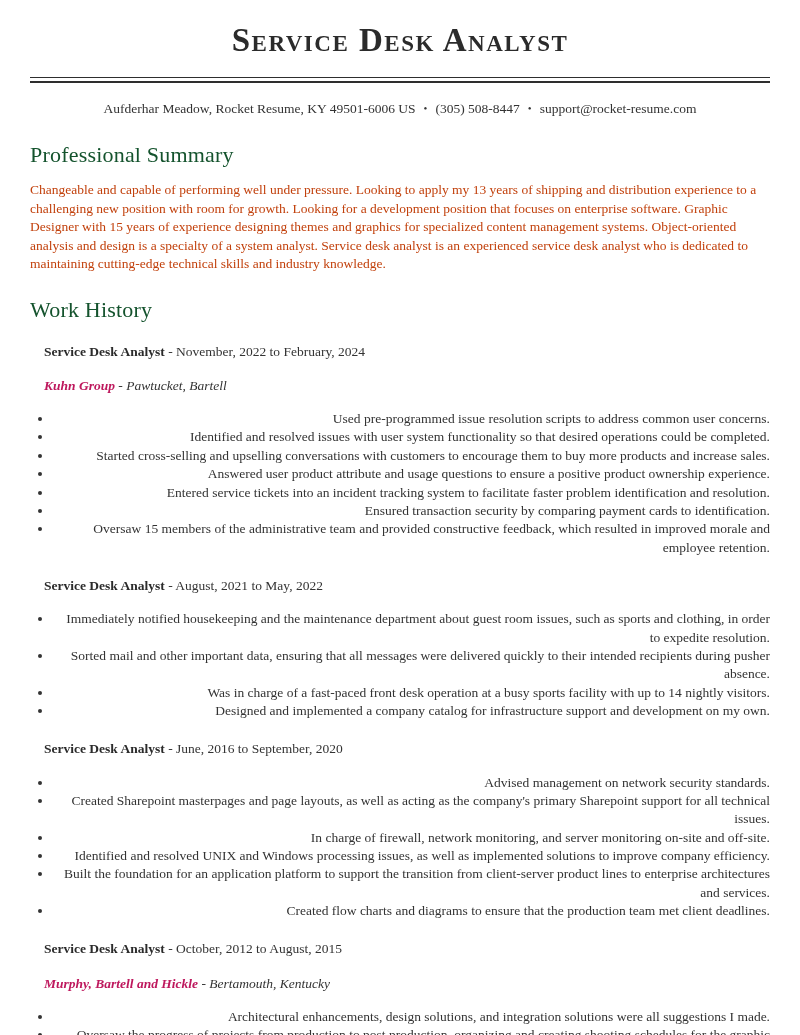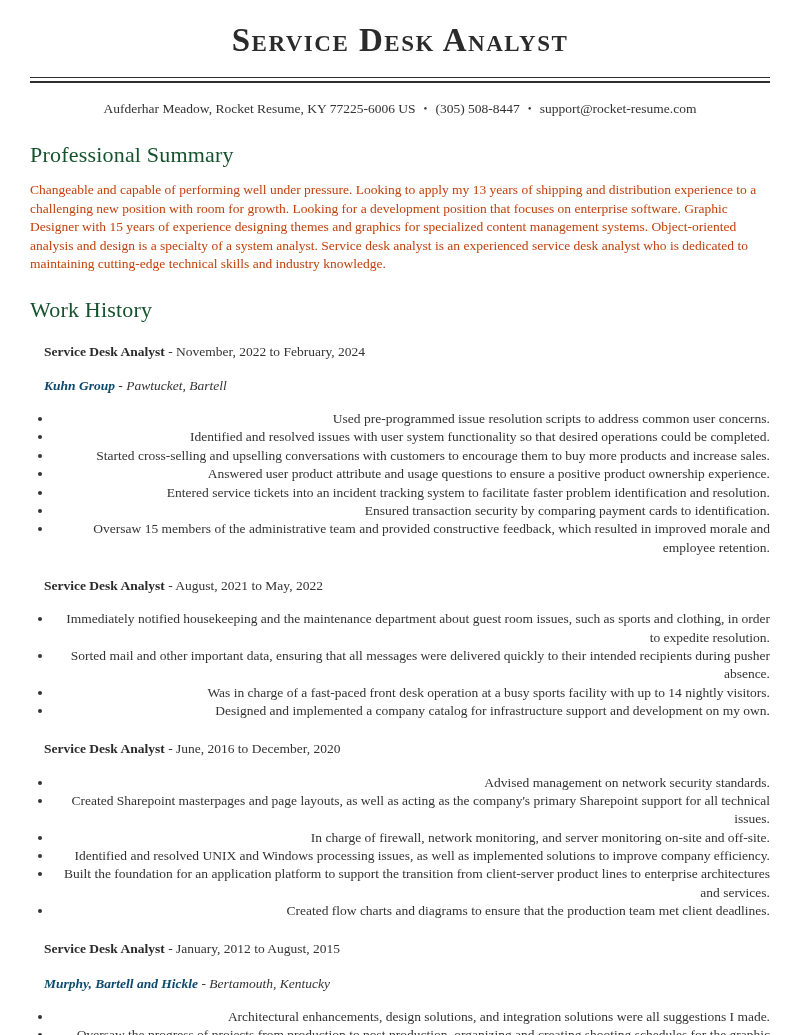--- a/index.html
+++ b/index.html
@@ -78,21 +78,21 @@
   }
   .entry-title {
     font-weight: 700;
     color: #2b2b2b;
   }
   .entry-sub {
     font-style: italic;
   }
   .entry-company {
     font-weight: 700;
-    color: #0c4a6e;
+    color: #be185d;
   }
   .bullet-list {
     margin: 9px 0 0 0;
     padding-left: 23px;
     text-align: right;
   }
   .bullet-list li {
     font-size: 13.5px;
     line-height: 1.36;
     padding-left: 3px;
@@ -100,21 +100,21 @@
   }
 </style>
 </head>
 <body>
 
 <div class="page">
 
   <h1 class="resume-title">Service Desk Analyst</h1>
   <div class="header-rule"></div>
   <div class="contact-line">
-    <span>Aufderhar Meadow, Rocket Resume, KY 77225-6006 US</span><span class="contact-sep">•</span><span>(305) 508-8447</span><span class="contact-sep">•</span><span>support@rocket-resume.com</span>
+    <span>Aufderhar Meadow, Rocket Resume, KY 49501-6006 US</span><span class="contact-sep">•</span><span>(305) 508-8447</span><span class="contact-sep">•</span><span>support@rocket-resume.com</span>
   </div>
 
   <h2 class="section-heading">Professional Summary</h2>
   <p class="summary-text">Changeable and capable of performing well under pressure. Looking to apply my 13 years of shipping and distribution experience to a challenging new position with room for growth. Looking for a development position that focuses on enterprise software. Graphic Designer with 15 years of experience designing themes and graphics for specialized content management systems. Object-oriented analysis and design is a specialty of a system analyst. Service desk analyst is an experienced service desk analyst who is dedicated to maintaining cutting-edge technical skills and industry knowledge.</p>
 
   <h2 class="section-heading">Work History</h2>
 
   <div class="job">
     <p class="entry-head">
       <span class="entry-title">Service Desk Analyst</span>
@@ -148,37 +148,37 @@
       <li>Sorted mail and other important data, ensuring that all messages were delivered quickly to their intended recipients during pusher absence.</li>
       <li>Was in charge of a fast-paced front desk operation at a busy sports facility with up to 14 nightly visitors.</li>
       <li>Designed and implemented a company catalog for infrastructure support and development on my own.</li>
     </ul>
   </div>
 
   <div class="job">
     <p class="entry-head">
       <span class="entry-title">Service Desk Analyst</span>
       <span>-</span>
-      <span>June, 2016 to December, 2020</span>
+      <span>June, 2016 to September, 2020</span>
     </p>
     <ul class="bullet-list">
       <li>Advised management on network security standards.</li>
       <li>Created Sharepoint masterpages and page layouts, as well as acting as the company's primary Sharepoint support for all technical issues.</li>
       <li>In charge of firewall, network monitoring, and server monitoring on-site and off-site.</li>
       <li>Identified and resolved UNIX and Windows processing issues, as well as implemented solutions to improve company efficiency.</li>
       <li>Built the foundation for an application platform to support the transition from client-server product lines to enterprise architectures and services.</li>
       <li>Created flow charts and diagrams to ensure that the production team met client deadlines.</li>
     </ul>
   </div>
 
   <div class="job">
     <p class="entry-head">
       <span class="entry-title">Service Desk Analyst</span>
       <span>-</span>
-      <span>January, 2012 to August, 2015</span>
+      <span>October, 2012 to August, 2015</span>
     </p>
     <p class="entry-sub">
       <span class="entry-company">Murphy, Bartell and Hickle</span>
       <span>-</span>
       <span>Bertamouth, Kentucky</span>
     </p>
     <ul class="bullet-list">
       <li>Architectural enhancements, design solutions, and integration solutions were all suggestions I made.</li>
       <li>Oversaw the progress of projects from production to post production, organizing and creating shooting schedules for the graphic design team.</li>
 

